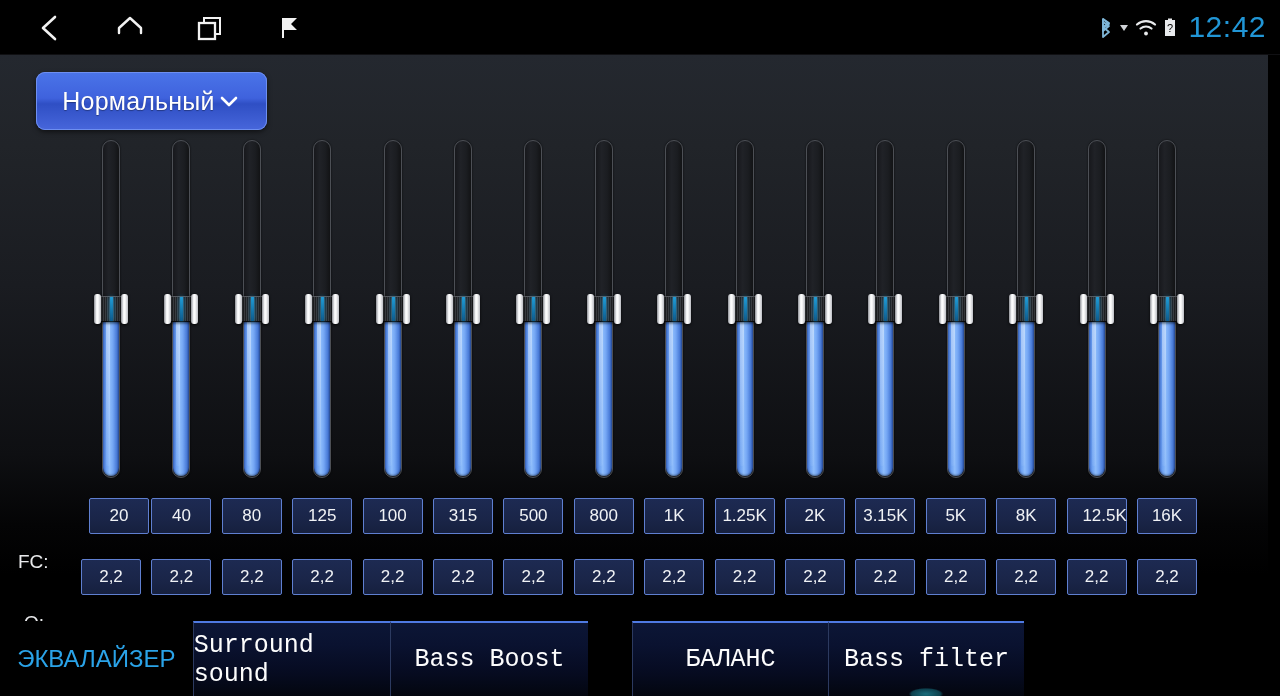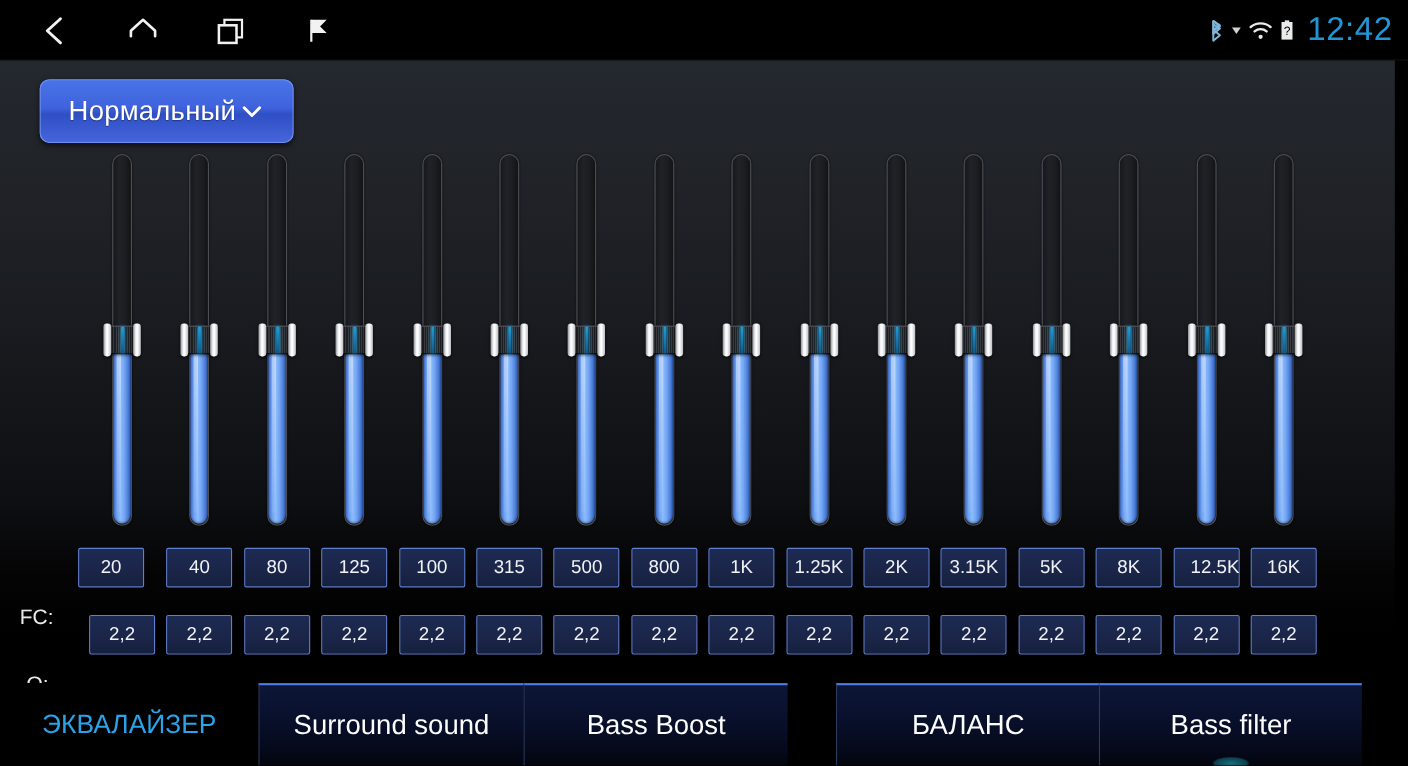--- a/index.html
+++ b/index.html
@@ -135,36 +135,37 @@
     border-radius: 2px;
     background: linear-gradient(180deg,#1d2a52 0%, #1a2548 60%, #16203e 100%);
     color: #f0f2f5; font-size: 17px;
     display: flex; align-items: center; justify-content: center;
     cursor: pointer;
   }
 
   
   .tabbar {
     position: absolute; left: 0; top: 621px;
-    width: 1238px; height: 75px;
+    width: 1024px; height: 75px;
     background: #000;
     display: flex;
   }
   .tab {
     position: relative;
     height: 75px;
     display: flex; align-items: center; justify-content: center;
     color: #fdfdfd; font-size: 25px;
     cursor: pointer;
   }
   .tab.first { width: 252px; background: #000; color: #2aa3e8; font-size: 24px; font-weight: 500; }
   .tab.inactive {
     background: linear-gradient(180deg,#0c1636 0%, #0a1230 30%, #060b20 70%, #03060f 100%);
     border-top: 2px solid #4f7ae2;
     border-left: 1px solid #2c3a60;
+    font-family: Liberation Mono, monospace;
   }
   .tab.inactive.t2 { width: 258px; }
   .tab.inactive.t3 { width: 258px; }
   .tab.inactive.t4 { width: 256px; margin-left: 44px; }
   .tab.inactive.t5 { width: 256px; }
   .tab-clip {
     position: absolute; left: 50%; bottom: -4px;
     transform: translateX(-50%);
     width: 34px; height: 12px;
     background: radial-gradient(ellipse at center, #1d7f8f 0%, #0e4a58 60%, rgba(0,0,0,0) 72%);
@@ -404,21 +405,21 @@
             <div class="cap r"></div>
           </div>
         </div>
       </div>
 
     <div class="rowlabel" id="fc-label" style="left:18px; top:496px;">FC:</div>
     <div class="rowlabel" id="q-label" style="left:24px; top:557px;">Q:</div>
 
     <div id="fc-row"></div>
     <div id="q-row"></div>
-  <div class="valbtn" style="left: 71px; top: 443px;">20</div>
+  <div class="valbtn" style="left: 89px; top: 443px;">20</div>
       <div class="valbtn" style="left: 81px; top: 504px;">2,2</div>
       <div class="valbtn" style="left: 151.4px; top: 443px;">40</div>
       <div class="valbtn" style="left: 151.4px; top: 504px;">2,2</div>
       <div class="valbtn" style="left: 221.8px; top: 443px;">80</div>
       <div class="valbtn" style="left: 221.8px; top: 504px;">2,2</div>
       <div class="valbtn" style="left: 292.2px; top: 443px;">125</div>
       <div class="valbtn" style="left: 292.2px; top: 504px;">2,2</div>
       <div class="valbtn" style="left: 362.6px; top: 443px;">100</div>
       <div class="valbtn" style="left: 362.6px; top: 504px;">2,2</div>
       <div class="valbtn" style="left: 433px; top: 443px;">315</div>

